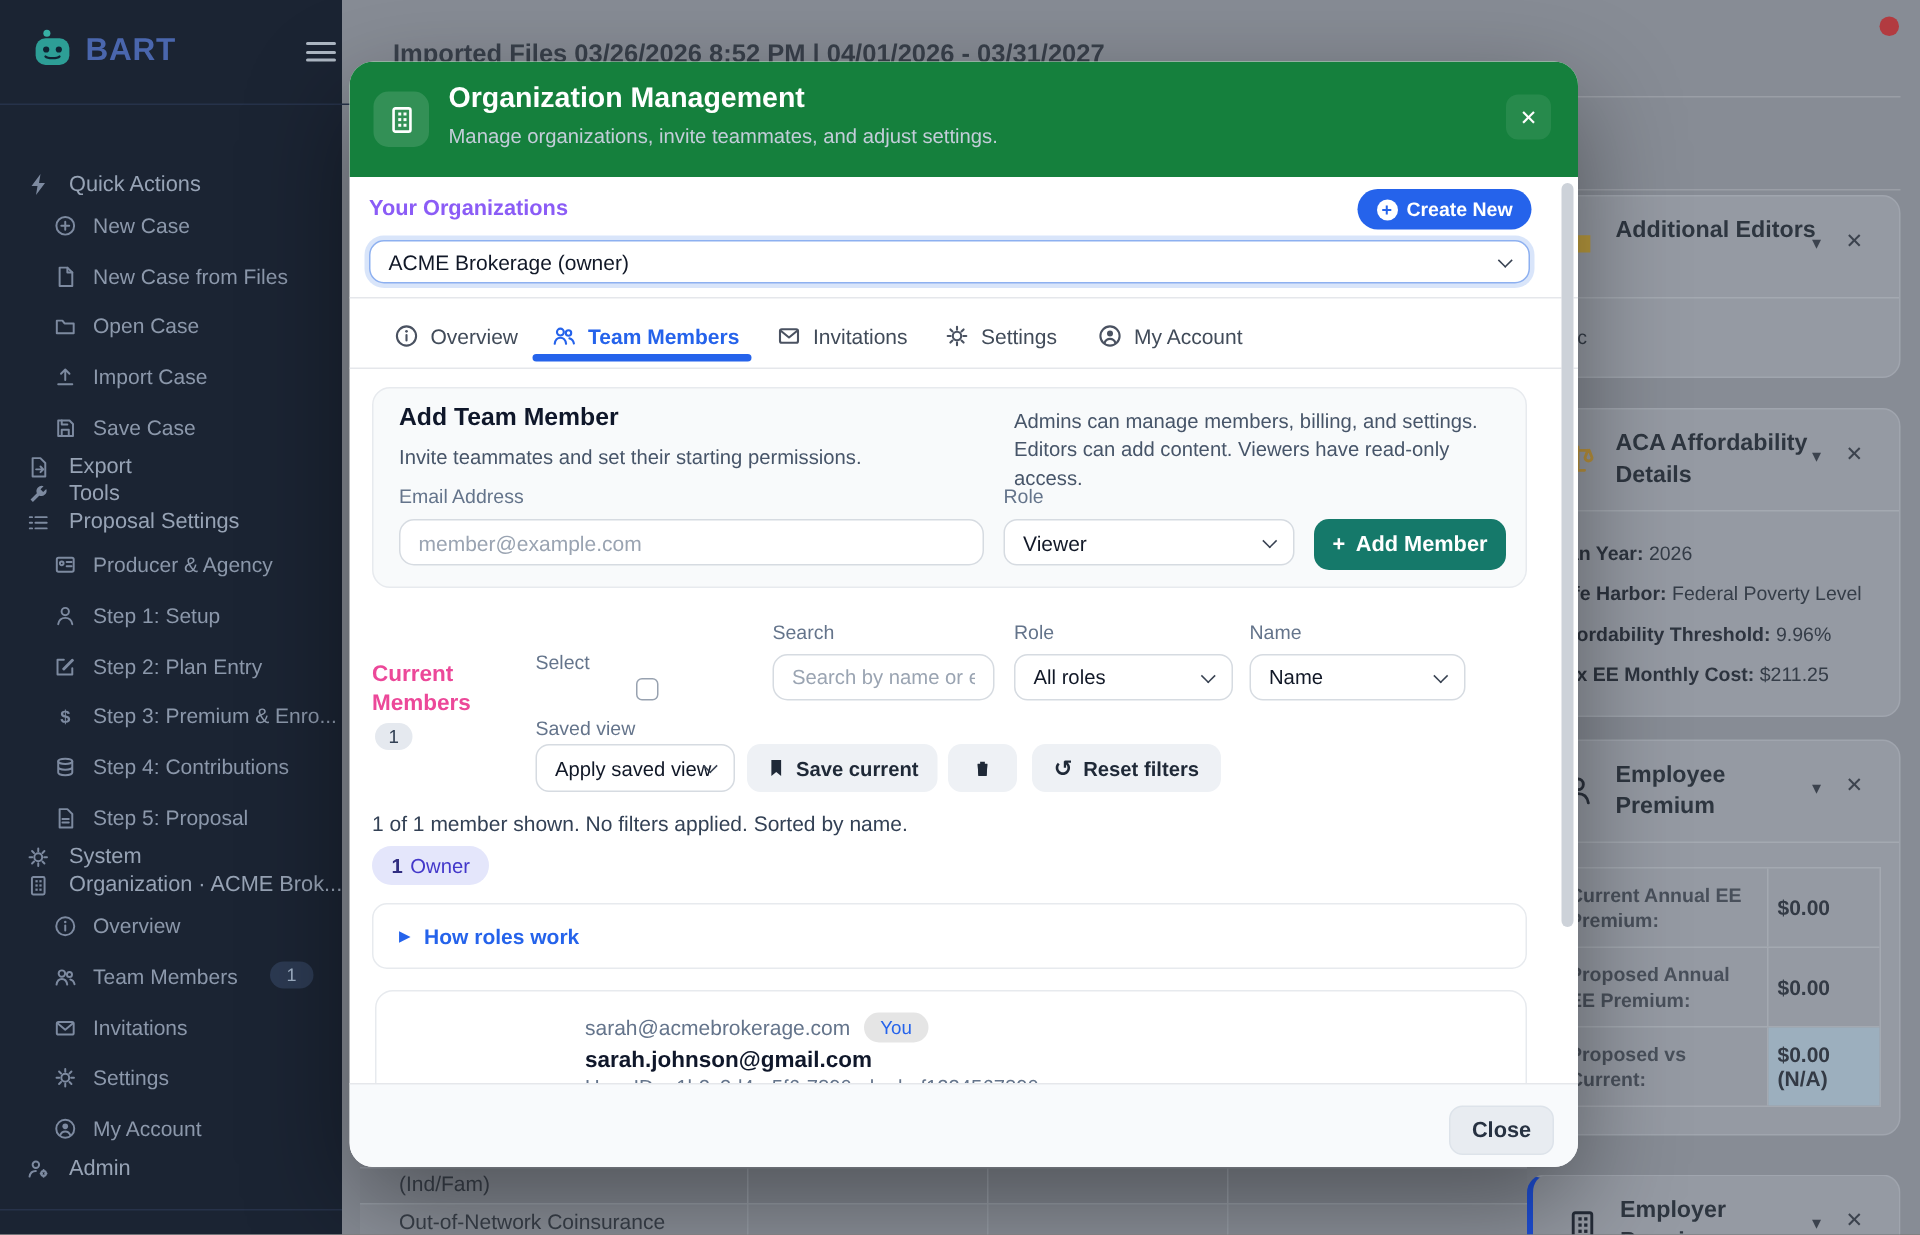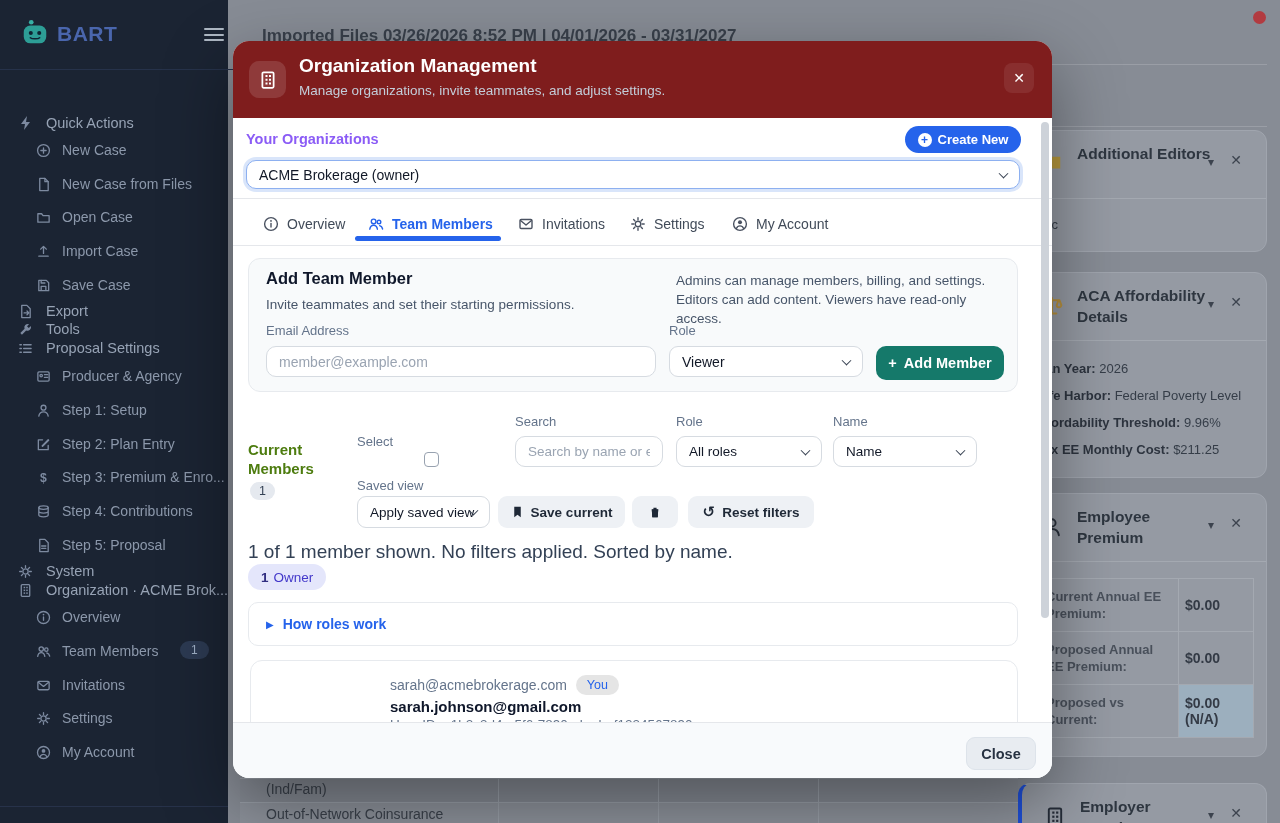--- a/index.html
+++ b/index.html
@@ -48,21 +48,21 @@
   .etable{position:absolute;left:12px;top:16px;width:223px;border:1px solid #a4a9b1;}
   .erow{display:flex;border-bottom:1px solid #a4a9b1;}
   .erow:last-child{border-bottom:none;}
   .ecell-l{width:147px;padding:9px 8px 9px 14px;font-size:13px;font-weight:bold;color:#49505b;line-height:17px;border-right:1px solid #a4a9b1;}
   .ecell-v{width:74px;padding:9px 6px;font-size:14px;font-weight:bold;color:#333a45;display:flex;align-items:center;}
   .ecell-hl{background:#9cafbe;}
   #panel-employer{border-left:4px solid #1e4fd8;}
 
   
   #modal{position:absolute;left:233px;top:41px;width:819px;height:737px;background:#fff;border-radius:16px;box-shadow:0 25px 70px rgba(0,0,0,.4);z-index:10;overflow:hidden;}
-  #m-head{position:absolute;left:0;top:0;width:819px;height:77px;background:#7f1d1d;}
+  #m-head{position:absolute;left:0;top:0;width:819px;height:77px;background:#15803d;}
   #m-icon-box{position:absolute;left:16px;top:20px;width:37px;height:37px;background:rgba(255,255,255,.13);border-radius:10px;display:flex;align-items:center;justify-content:center;color:#fff;}
   #m-title{position:absolute;left:66px;top:14px;font-size:19px;font-weight:bold;color:#fff;}
   #m-subtitle{position:absolute;left:66px;top:42px;font-size:13.5px;color:#c3cdd9;}
   #m-close{position:absolute;right:18px;top:22px;width:30px;height:30px;border-radius:8px;background:rgba(255,255,255,.08);color:#fff;font-size:14px;display:flex;align-items:center;justify-content:center;cursor:pointer;}
 
   .m-label{position:absolute;font-size:14.5px;font-weight:bold;color:#8b5cf6;}
   .f-label{position:absolute;font-size:13px;color:#64748b;}
   #btn-create{position:absolute;left:672px;top:85px;width:116px;height:27px;background:#2563eb;border-radius:14px;color:#fff;font-size:13px;font-weight:bold;display:flex;align-items:center;justify-content:center;gap:6px;cursor:pointer;}
   .pcirc{width:14px;height:14px;border-radius:50%;background:#fff;color:#2563eb;font-size:12px;font-weight:bold;display:flex;align-items:center;justify-content:center;line-height:1;}
   .sel{position:absolute;background:#fff;border:1px solid #d6dbe1;border-radius:9px;display:flex;align-items:center;padding:0 12px;font-size:14px;color:#111827;cursor:pointer;}
@@ -77,25 +77,25 @@
   #tab-underline{position:absolute;left:122px;top:195px;width:146px;height:5px;background:#2563eb;border-radius:3px;}
 
   #add-card{position:absolute;left:15px;top:217px;width:770px;height:134px;background:#f8fafb;border:1px solid #e7eaee;border-radius:12px;}
   #am-title{position:absolute;left:17px;top:10px;font-size:16.5px;font-weight:bold;color:#0f172a;}
   #am-sub{position:absolute;left:17px;top:38px;font-size:13.5px;color:#475569;}
   #am-help{position:absolute;left:427px;top:12px;width:334px;font-size:13.5px;color:#475569;line-height:19px;}
   .inp{position:absolute;background:#fff;border:1px solid #d6dbe1;border-radius:10px;padding:0 12px;font-size:14px;color:#111827;outline:none;}
   .inp::placeholder{color:#9aa4b2;}
   #btn-addmember{position:absolute;left:627px;top:87px;width:128px;height:34px;background:#15796a;border-radius:10px;color:#fff;font-size:14.5px;font-weight:bold;display:flex;align-items:center;justify-content:center;gap:7px;cursor:pointer;}
 
-  #cm-title{position:absolute;left:15px;top:399px;width:70px;font-size:15px;font-weight:bold;color:#4d7c0f;line-height:19px;}
+  #cm-title{position:absolute;left:15px;top:399px;width:70px;font-size:15px;font-weight:bold;color:#ec4899;line-height:19px;}
   #cm-badge{position:absolute;left:17px;top:441px;background:#e5e9ef;color:#334155;font-size:12.5px;border-radius:9px;padding:2px 9px;}
   .cbx{position:absolute;left:191px;top:411px;width:15px;height:15px;border:1.5px solid #98a2b0;border-radius:4px;background:#fff;cursor:pointer;}
   .gbtn{position:absolute;top:455px;height:32px;background:#eef1f5;border-radius:9px;display:flex;align-items:center;justify-content:center;gap:7px;font-size:13.5px;font-weight:bold;color:#1f2937;cursor:pointer;}
-  #summary-line{position:absolute;left:15px;top:500px;font-size:19px;color:#334155;}
+  #summary-line{position:absolute;left:15px;top:500px;font-size:14px;color:#334155;}
   #owner-pill{position:absolute;left:15px;top:523px;height:26px;background:#e4e6fb;border-radius:14px;display:flex;align-items:center;padding:0 13px;gap:5px;font-size:13.5px;color:#4338ca;}
   #owner-pill b{color:#312e81;}
   #roles-box{position:absolute;left:15px;top:561px;width:770px;height:44px;border:1px solid #e7eaee;border-radius:10px;display:flex;align-items:center;padding:0 17px;gap:9px;cursor:pointer;}
   #roles-box .tri{font-size:10px;color:#2563eb;}
   #roles-box .txt{font-size:14px;color:#2563eb;font-weight:bold;}
 
   #member-card{position:absolute;left:17px;top:619px;width:768px;height:120px;border:1px solid #e7eaee;border-radius:12px;background:#fff;}
   #mc-email-row{position:absolute;left:139px;top:14px;display:flex;align-items:center;gap:9px;}
   #mc-email{font-size:14px;color:#64748b;}
   #you-pill{background:#e5e5e5;color:#2563eb;font-size:12.5px;border-radius:11px;padding:3px 11px;}
@@ -412,20 +412,28 @@
         </span>
         <span class="lb">Settings</span>
       </div>
     <div class="si sub" style="top:741px">
         <span class="ico">
           <svg class="ig" width="15" height="15">
             <use href="#i-ucircle"></use>
           </svg>
         </span>
         <span class="lb">My Account</span>
+      </div>
+    <div class="si hd" style="top:768px">
+        <span class="ico">
+          <svg class="ig" width="15" height="15">
+            <use href="#i-admin"></use>
+          </svg>
+        </span>
+        <span class="lb">Admin</span>
       </div>
     <div id="sb-divider"></div>
   </nav>
 
   <div id="page-heading">Imported Files 03/26/2026 8:52 PM | 04/01/2026 - 03/31/2027</div>
   <div class="rail-line" style="top:64px"></div>
   <div class="rail-line" style="top:126px"></div>
   <div id="notif-dot"></div>
 
   <div id="bg-table">

